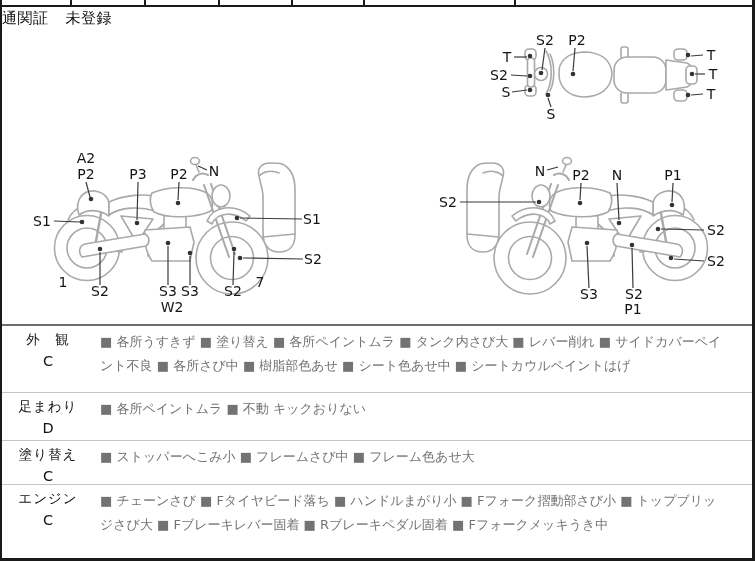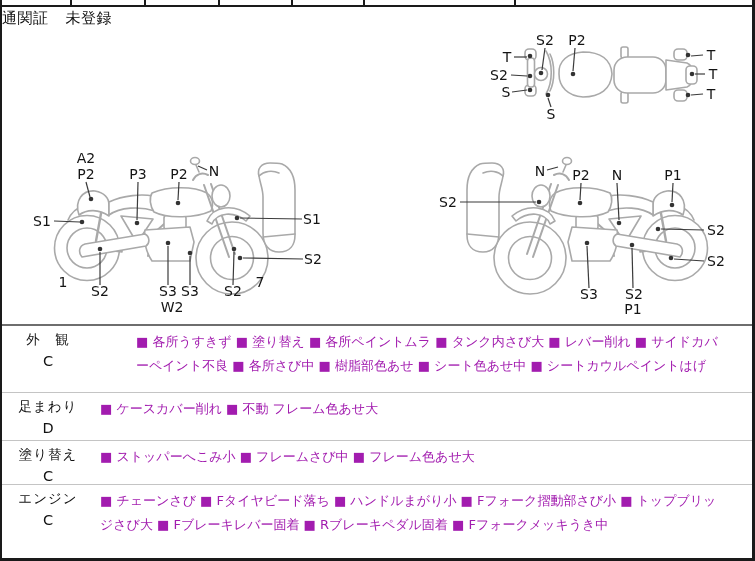--- a/index.html
+++ b/index.html
@@ -14,25 +14,25 @@
   .top-strip .cell.last{border-right:none;flex:1 1 auto;}
   .customs{height:22px;line-height:23px;font-size:15px;letter-spacing:.5px;white-space:nowrap;}
   .customs .gap{display:inline-block;width:17px;}
   .diagram-spacer{height:295px;}
   svg.overlay{position:absolute;left:0;top:0;width:755px;height:561px;pointer-events:none;}
   .art{stroke:#a9a9a9;stroke-width:1.6;fill:#fff;stroke-linejoin:round;stroke-linecap:round;}
   .leader{stroke:#3b3b3b;stroke-width:1.2;}
   .dot{fill:#333;stroke:none;}
   .marker{font-family:"DejaVu Sans","Liberation Sans",sans-serif;font-size:14px;fill:#141414;text-anchor:middle;}
   .irow{display:flex;border-top:1px solid #c4c4c4;box-sizing:border-box;}
-  .irow.first{border-top:2px solid #6e6e6e;gap:36px;}
+  .irow.first{border-top:2px solid #6e6e6e;}
   .label-col{flex:0 0 92px;text-align:center;padding-top:5px;}
   .cat{font-size:13.5px;letter-spacing:1px;}
   .grade{font-size:14.5px;margin-top:4px;}
-  .items{flex:1 1 auto;padding:4px 28px 0 6px;font-size:13px;line-height:24px;color:#a21caf;}
+  .items{flex:1 1 auto;padding:4px 28px 0 6px;font-size:13px;line-height:24px;color:#737373;}
 </style>
 </head>
 <body>
 
 <div class="sheet">
 
   <div class="top-strip">
     <div class="cell" style="width:68px"></div>
     <div class="cell" style="width:72px"></div>
     <div class="cell" style="width:72px"></div>
@@ -203,21 +203,21 @@
       <div class="grade">C</div>
     </div>
     <div class="items">■ 各所うすきず ■ 塗り替え ■ 各所ペイントムラ ■ タンク内さび大 ■ レバー削れ ■ サイドカバーペイント不良 ■ 各所さび中 ■ 樹脂部色あせ ■ シート色あせ中 ■ シートカウルペイントはげ</div>
   </div>
 
   <div class="irow" style="height:48px">
     <div class="label-col">
       <div class="cat">足まわり</div>
       <div class="grade">D</div>
     </div>
-    <div class="items">■ ケースカバー削れ ■ 不動 フレーム色あせ大</div>
+    <div class="items">■ 各所ペイントムラ ■ 不動 キックおりない</div>
   </div>
 
   <div class="irow" style="height:44px">
     <div class="label-col">
       <div class="cat">塗り替え</div>
       <div class="grade">C</div>
     </div>
     <div class="items">■ ストッパーへこみ小 ■ フレームさび中 ■ フレーム色あせ大</div>
   </div>
 

